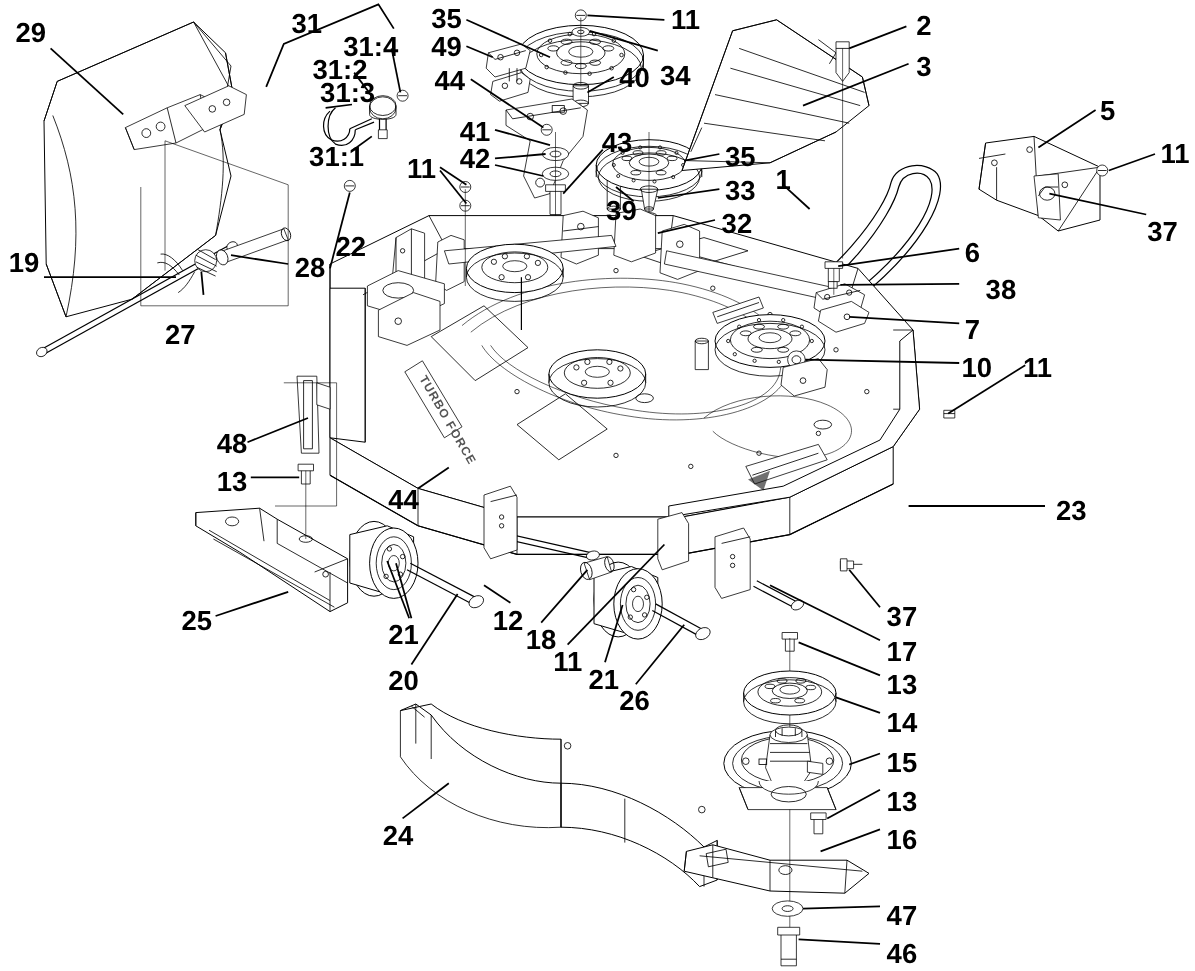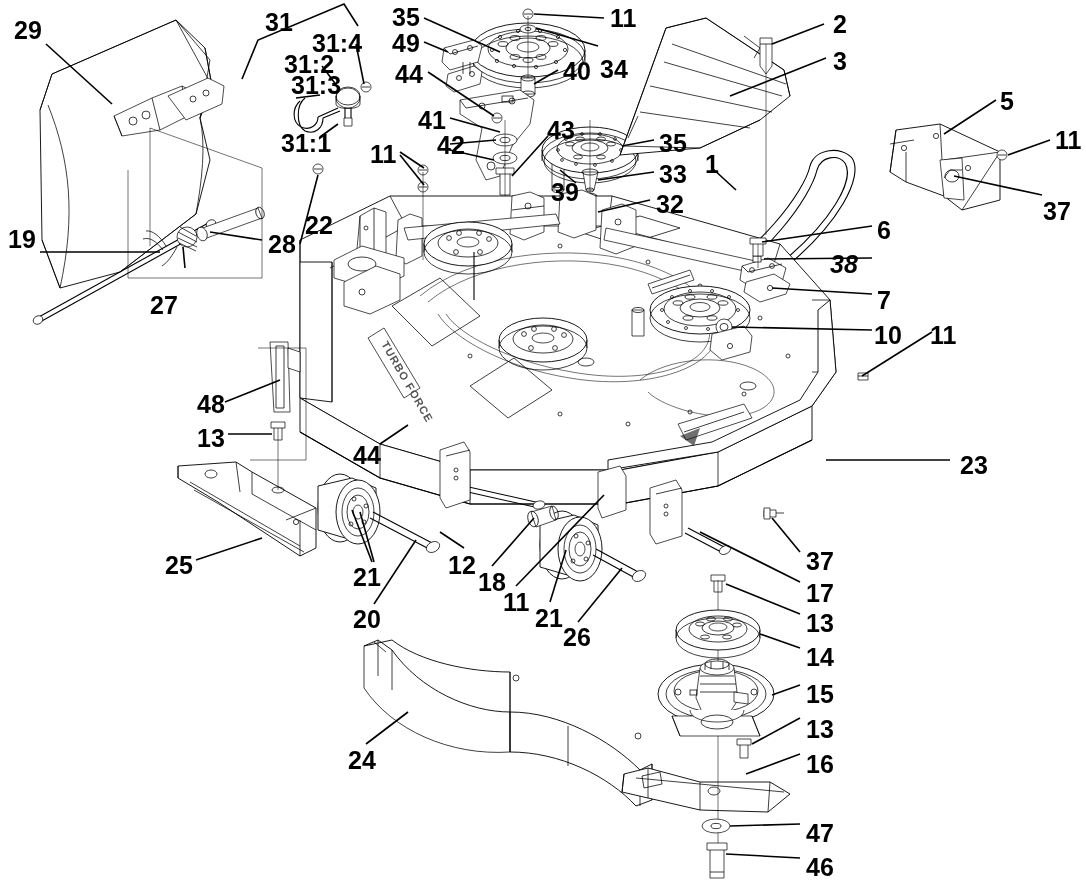--- a/index.html
+++ b/index.html
@@ -733,30 +733,30 @@
   <div class="cal" style="left:600px;top:35px;margin-top:22px;">34</div>
   <div class="cal" style="left:392px;top:31px;">49</div>
   <div class="cal" style="left:395px;top:62px;">44</div>
   <div class="cal" style="left:563px;top:59px;">40</div>
   <div class="cal" style="left:833px;top:12px;">2</div>
   <div class="cal" style="left:833px;top:49px;">3</div>
   <div class="cal" style="left:1000px;top:89px;">5</div>
   <div class="cal" style="left:1055px;top:128px;">11</div>
   <div class="cal" style="left:1043px;top:199px;">37</div>
   <div class="cal" style="left:418px;top:108px;">41</div>
-  <div class="cal" style="left:418px;top:133px;margin-left:19px;">42</div>
+  <div class="cal" style="left:418px;top:133px;">42</div>
   <div class="cal" style="left:547px;top:118px;">43</div>
   <div class="cal" style="left:659px;top:131px;">35</div>
   <div class="cal" style="left:659px;top:162px;">33</div>
   <div class="cal" style="left:551px;top:180px;">39</div>
   <div class="cal" style="left:656px;top:192px;">32</div>
   <div class="cal" style="left:705px;top:152px;">1</div>
   <div class="cal" style="left:370px;top:142px;">11</div>
   <div class="cal" style="left:877px;top:218px;">6</div>
-  <div class="cal" style="left:830px;top:252px;font-style:italic;">38</div>
+  <div class="cal" style="left:896px;top:252px;">38</div>
   <div class="cal" style="left:877px;top:288px;">7</div>
   <div class="cal" style="left:874px;top:323px;">10</div>
   <div class="cal" style="left:930px;top:323px;">11</div>
   <div class="cal" style="left:8px;top:227px;">19</div>
   <div class="cal" style="left:305px;top:213px;">22</div>
   <div class="cal" style="left:268px;top:232px;">28</div>
   <div class="cal" style="left:150px;top:293px;">27</div>
   <div class="cal" style="left:197px;top:392px;">48</div>
   <div class="cal" style="left:197px;top:426px;">13</div>
   <div class="cal" style="left:353px;top:443px;">44</div>

